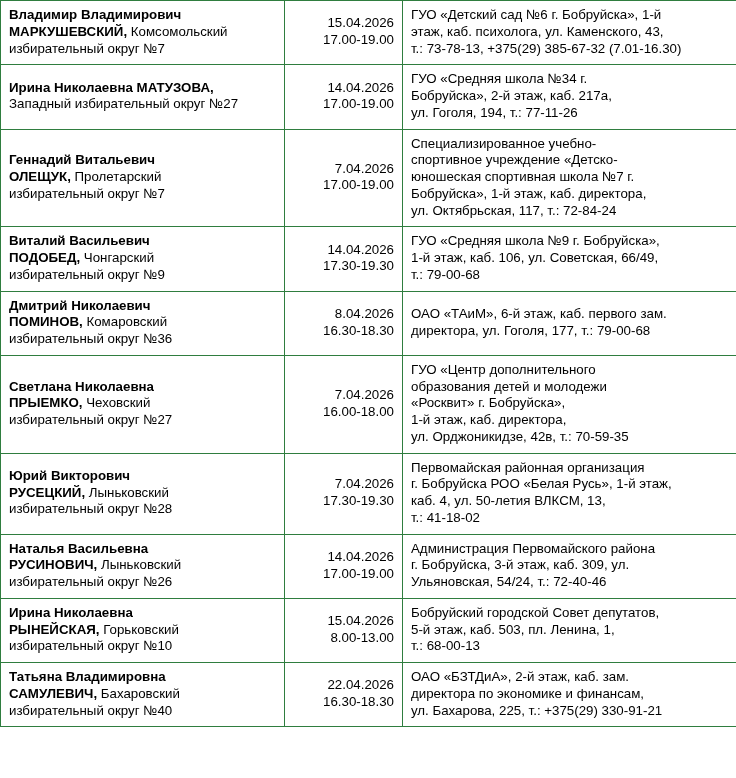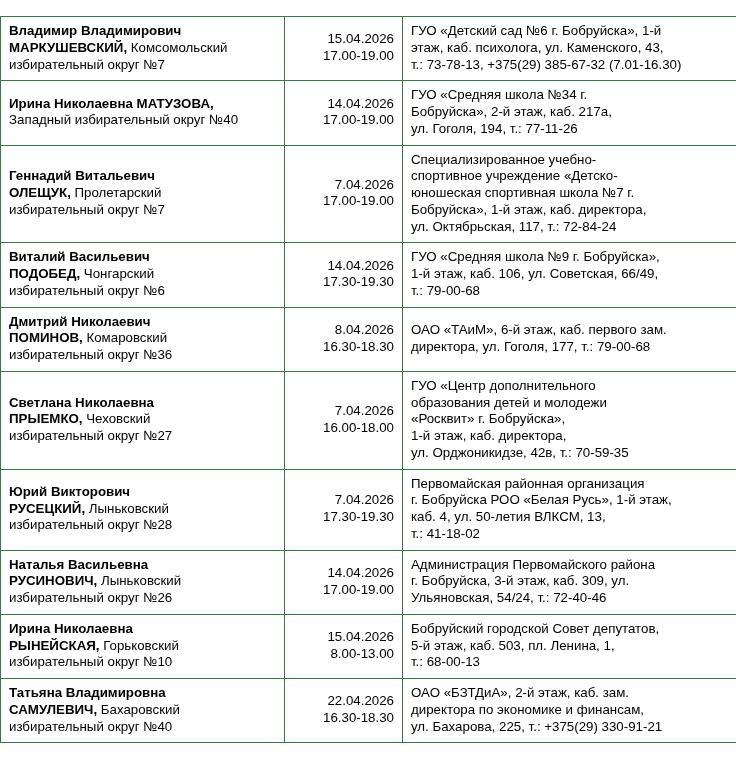--- a/index.html
+++ b/index.html
@@ -11,21 +11,20 @@
     width: 736px;
     height: 778px;
     font-family: "Liberation Sans", sans-serif;
     color: #000000;
     overflow: hidden;
   }
   table.schedule {
     border-collapse: collapse;
     width: 736px;
     table-layout: fixed;
-    margin-top: 16px;
   }
   table.schedule td {
     border: 1px solid #2f7d3f;
     vertical-align: middle;
     padding: 6px 8px 7px 8px;
     font-size: 13.3px;
     line-height: 1.26;
   }
   col.c-name  { width: 284px; }
   col.c-date  { width: 118px; }
@@ -68,21 +67,21 @@
         </td>
         <td class="place">
           <span class="line">ГУО «Детский сад №6 г. Бобруйска», 1-й</span>
           <span class="line">этаж, каб. психолога, ул. Каменского, 43,</span>
           <span class="line">т.: 73-78-13, +375(29) 385-67-32 (7.01-16.30)</span>
         </td>
       </tr>
       <tr>
         <td class="name">
           <span class="line"><span class="bold">Ирина Николаевна МАТУЗОВА,</span></span>
-          <span class="line">Западный избирательный округ №40</span>
+          <span class="line">Западный избирательный округ №27</span>
         </td>
         <td class="date">
           <span class="line">14.04.2026</span>
           <span class="line">17.00-19.00</span>
         </td>
         <td class="place">
           <span class="line">ГУО «Средняя школа №34 г.</span>
           <span class="line">Бобруйска», 2-й этаж, каб. 217а,</span>
           <span class="line">ул. Гоголя, 194, т.: 77-11-26</span>
         </td>
@@ -102,21 +101,21 @@
           <span class="line">спортивное учреждение «Детско-</span>
           <span class="line">юношеская спортивная школа №7 г.</span>
           <span class="line">Бобруйска», 1-й этаж, каб. директора,</span>
           <span class="line">ул. Октябрьская, 117, т.: 72-84-24</span>
         </td>
       </tr>
       <tr>
         <td class="name">
           <span class="line"><span class="bold">Виталий Васильевич</span></span>
           <span class="line"><span class="bold">ПОДОБЕД,</span><span> Чонгарский</span></span>
-          <span class="line">избирательный округ №6</span>
+          <span class="line">избирательный округ №9</span>
         </td>
         <td class="date">
           <span class="line">14.04.2026</span>
           <span class="line">17.30-19.30</span>
         </td>
         <td class="place">
           <span class="line">ГУО «Средняя школа №9 г. Бобруйска»,</span>
           <span class="line">1-й этаж, каб. 106, ул. Советская, 66/49,</span>
           <span class="line">т.: 79-00-68</span>
         </td>

